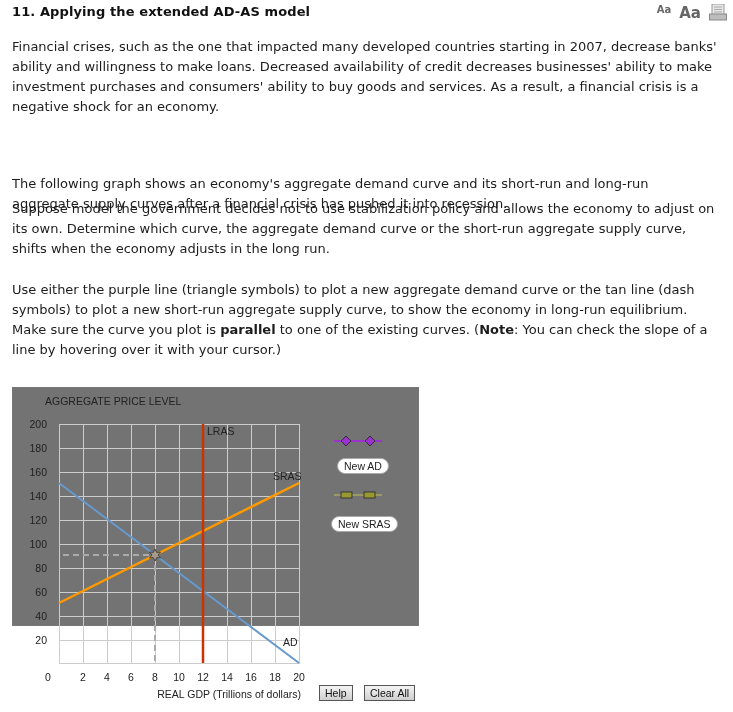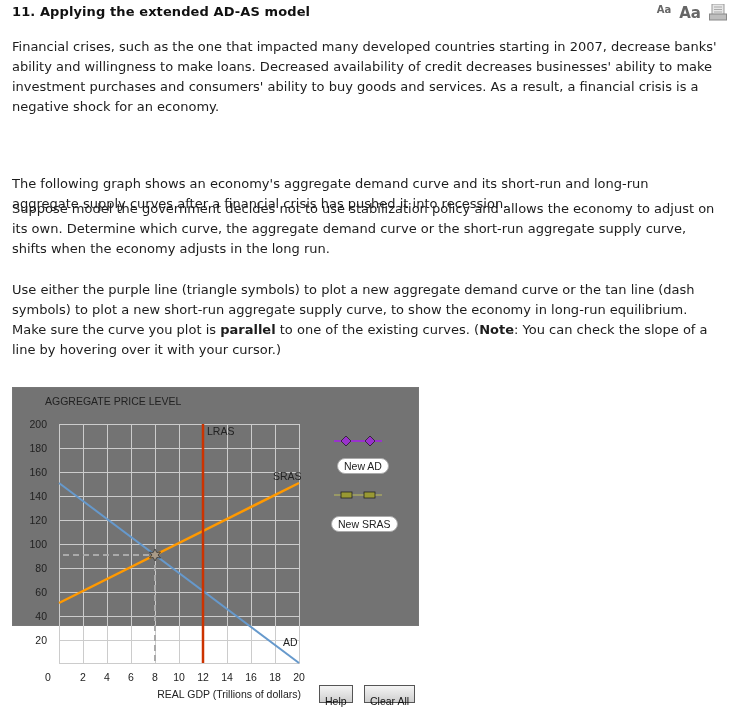--- a/index.html
+++ b/index.html
@@ -16,21 +16,21 @@
     .para { position: absolute; left: 12px; width: 705px; font-size: 13px; line-height: 20px; color: #1c1c1c; }
     .para b { font-weight: bold; }
 
     .chart-box { position: absolute; left: 12px; top: 387px; width: 407px; height: 239px; border: 1px solid #777; background: #737373; }
     .chart-svg { position: absolute; left: 0; top: 0; }
     .ctxt { font-family: "Liberation Sans", sans-serif; font-size: 10.5px; fill: #222; }
 
     .legend-pill { position: absolute; border: 1px solid #aaa; border-radius: 9px; background: #fff; font-family: "Liberation Sans", sans-serif; font-size: 10.5px; color: #222; padding: 1px 6px; white-space: nowrap; cursor: default; }
     .legend-tool { position: absolute; cursor: grab; }
 
-    .btn { position: absolute; height: 16px; font-family: "Liberation Sans", sans-serif; font-size: 10.5px; color: #111; border: 1px solid #555; background: linear-gradient(#f4f4f4, #cfcfcf); padding: 8px 5px; line-height: 14px; cursor: pointer; }
+    .btn { position: absolute; height: 16px; font-family: "Liberation Sans", sans-serif; font-size: 10.5px; color: #111; border: 1px solid #555; background: linear-gradient(#f4f4f4, #cfcfcf); padding: 0 5px; line-height: 14px; cursor: pointer; }
   </style>
 </head>
 <body>
 
 <div class="header">
   <div class="title">11.  Applying the extended AD-AS model</div>
   <div class="tools">
     <span class="aa-small">Aa</span>
     <span class="aa-large">Aa</span>
     <svg class="print-icon" viewBox="0 0 18 17">

